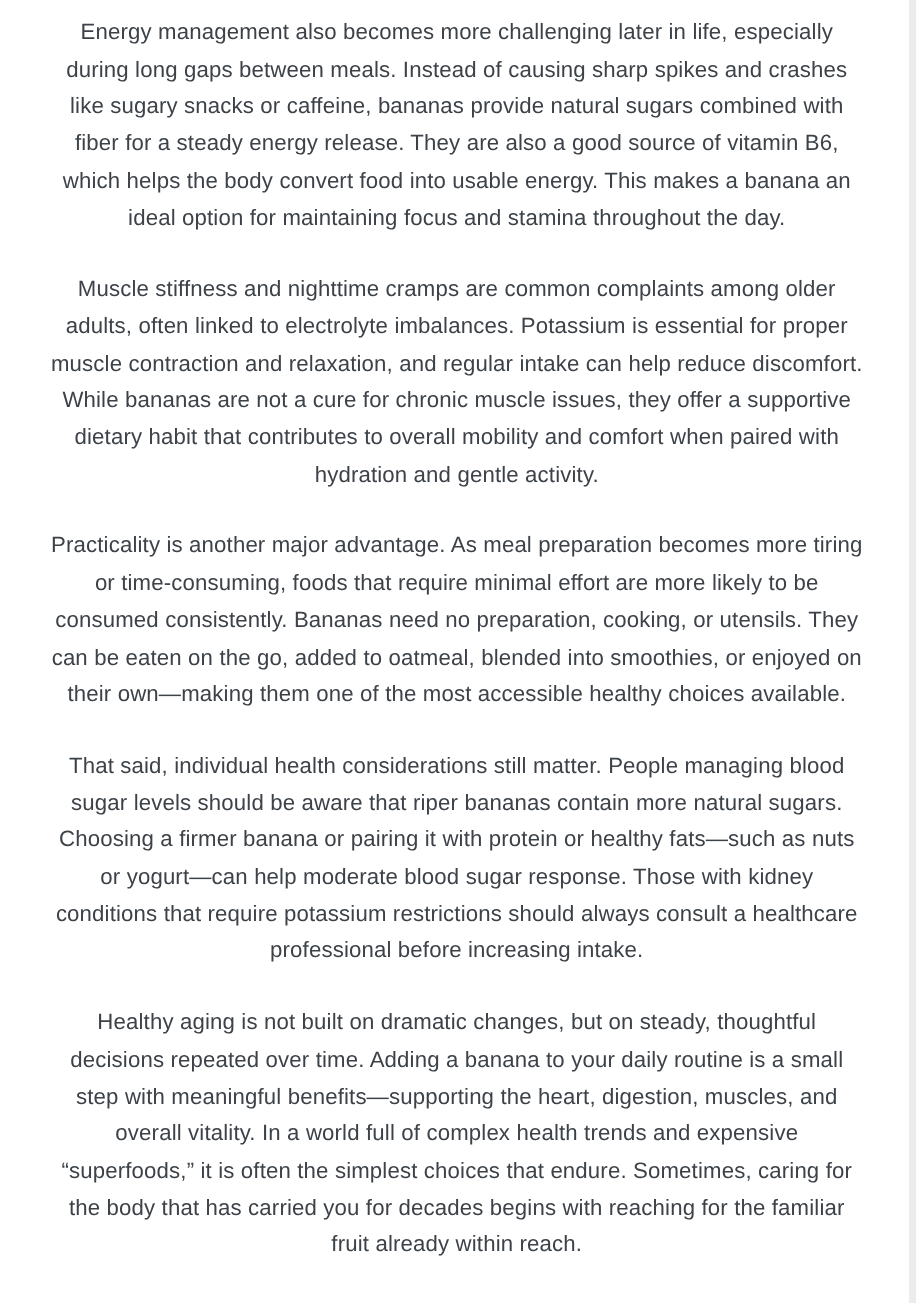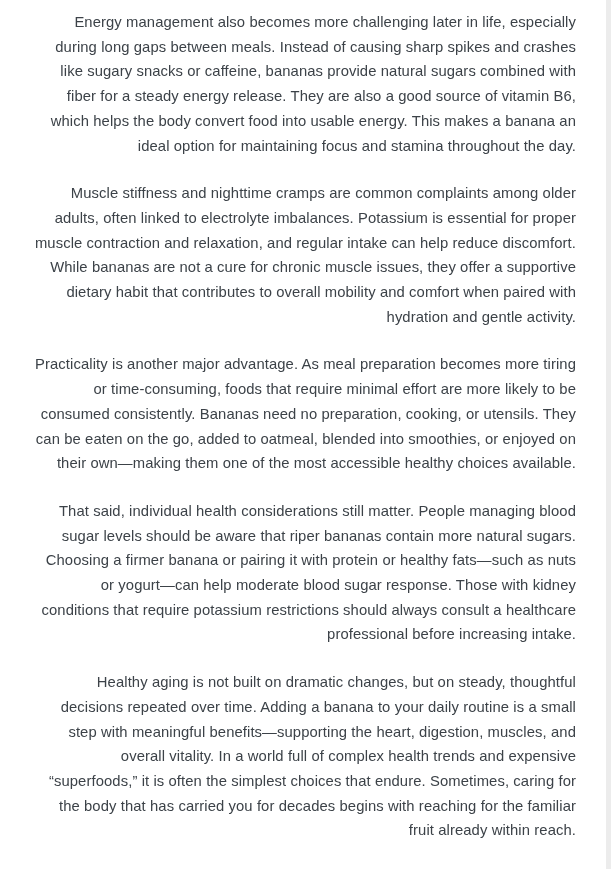--- a/index.html
+++ b/index.html
@@ -23,21 +23,21 @@
     padding-top: 10px;
     box-sizing: border-box;
   }
   .content p {
     margin: 0 0 23px 0;
     font-size: 14.8px;
     line-height: 24.7px;
     font-weight: 400;
     color: #3c4248;
     letter-spacing: 0.1px;
-    text-align: right;
+    text-align: center;
   }
   .scrollbar-track {
     position: absolute;
     top: 0;
     right: 0;
     width: 5px;
     height: 869px;
     background: #ececec;
   }
 </style>

